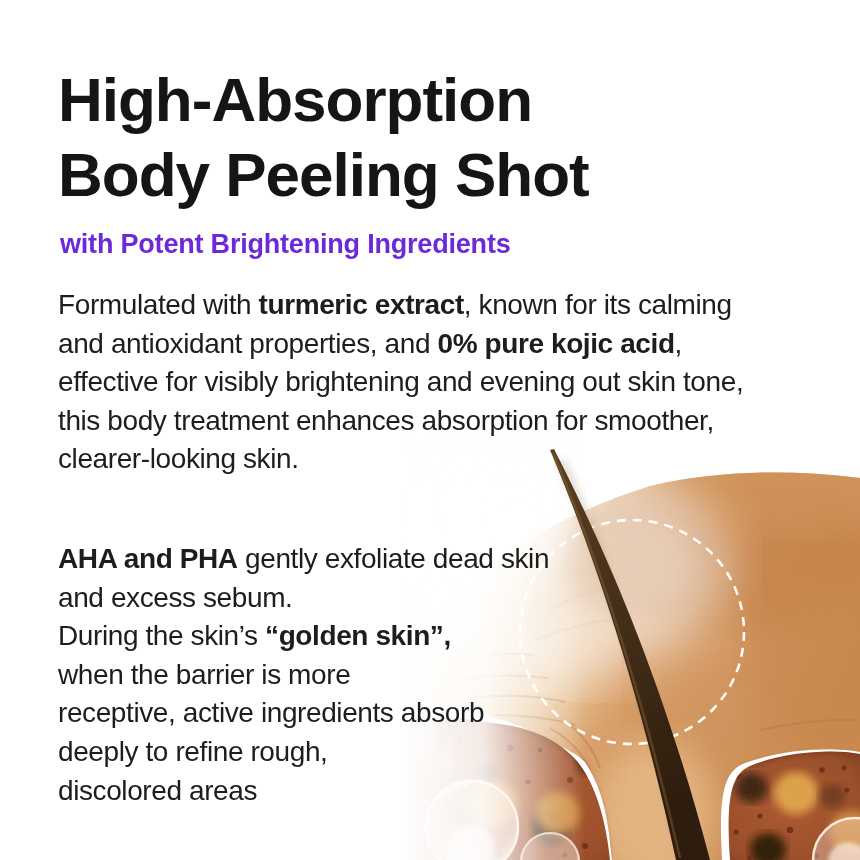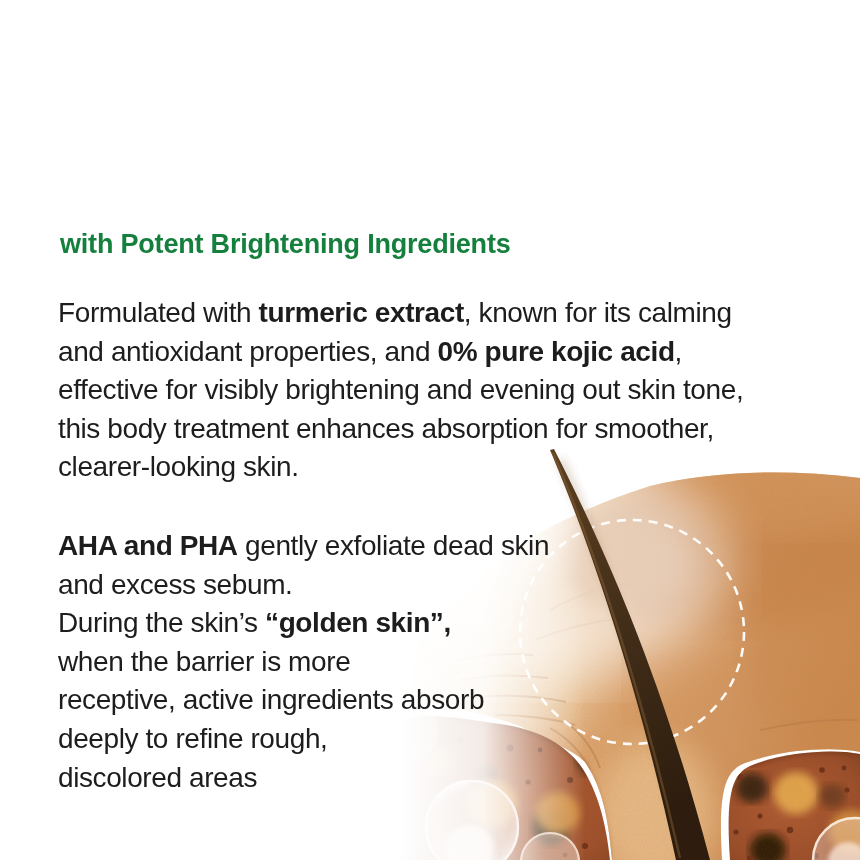--- a/index.html
+++ b/index.html
@@ -11,30 +11,30 @@
   .text-layer{position:absolute;inset:0;z-index:2;pointer-events:none;}
   .illus-wrap{position:absolute;left:400px;top:430px;width:460px;height:430px;z-index:1;}
   .heading{
     position:absolute;left:58px;top:62px;
     font-size:62px;line-height:75px;font-weight:800;letter-spacing:-1px;
     color:#151515;
   }
   .subheading{
     position:absolute;left:60px;top:229px;
     font-size:27px;font-weight:700;letter-spacing:-0.2px;
-    color:#15803d;
+    color:#6d28d9;
   }
   .para{
     position:absolute;left:58px;
     font-size:28px;line-height:38.6px;font-weight:400;letter-spacing:-0.4px;
     color:#1d1d1d;width:760px;
   }
   .para b{font-weight:700;}
-  #para1{top:294px;}
-  #para2{top:527px;}
+  #para1{top:286px;}
+  #para2{top:540px;}
 </style>
 </head>
 <body>
 
 <div class="illus-wrap">
 <svg width="460" height="430" viewBox="0 0 460 430" xmlns="http://www.w3.org/2000/svg">
   <defs>
     <linearGradient id="epiGrad" x1="0" y1="0.1" x2="1" y2="0.45">
       <stop offset="0" stop-color="#f4d8b4"></stop>
       <stop offset="0.3" stop-color="#eabd8a"></stop>
@@ -216,16 +216,20 @@
 
   <g>
     <path d="M160,30 C195,105 240,235 288,430" stroke="#7a4a22" stroke-width="9" fill="none" opacity="0.22" filter="url(#b4)"></path>
     <path d="M150,20 C183,98 233,232 276,430 L310,430 C257,228 193,96 154,19 Z" fill="url(#hairGrad)"></path>
     <path d="M153,23 C186,100 235,232 280,428" stroke="#8a6136" stroke-width="2.5" fill="none" opacity="0.45"></path>
   </g>
 </svg>
 </div>
 
 <div class="text-layer">
+  <h1 class="heading" style="margin:0;">
+    <span style="display:block">High-Absorption</span>
+    <span style="display:block">Body Peeling Shot</span>
+  </h1>
   <div class="subheading">with Potent Brightening Ingredients</div>
   <p class="para" id="para1" style="margin:0"><span>Formulated with </span><b>turmeric extract</b><span>, known for its calming<br>and antioxidant properties, and </span><b>0% pure kojic acid</b><span>,<br>effective for visibly brightening and evening out skin tone,<br>this body treatment enhances absorption for smoother,<br>clearer-looking skin.</span></p>
   <p class="para" id="para2" style="margin:0"><b>AHA and PHA</b><span> gently exfoliate dead skin<br>and excess sebum.<br>During the skin’s </span><b>“golden skin”,</b><span><br>when the barrier is more<br>receptive, active ingredients absorb<br>deeply to refine rough,<br>discolored areas</span></p>
 </div>
 
 </body></html>

